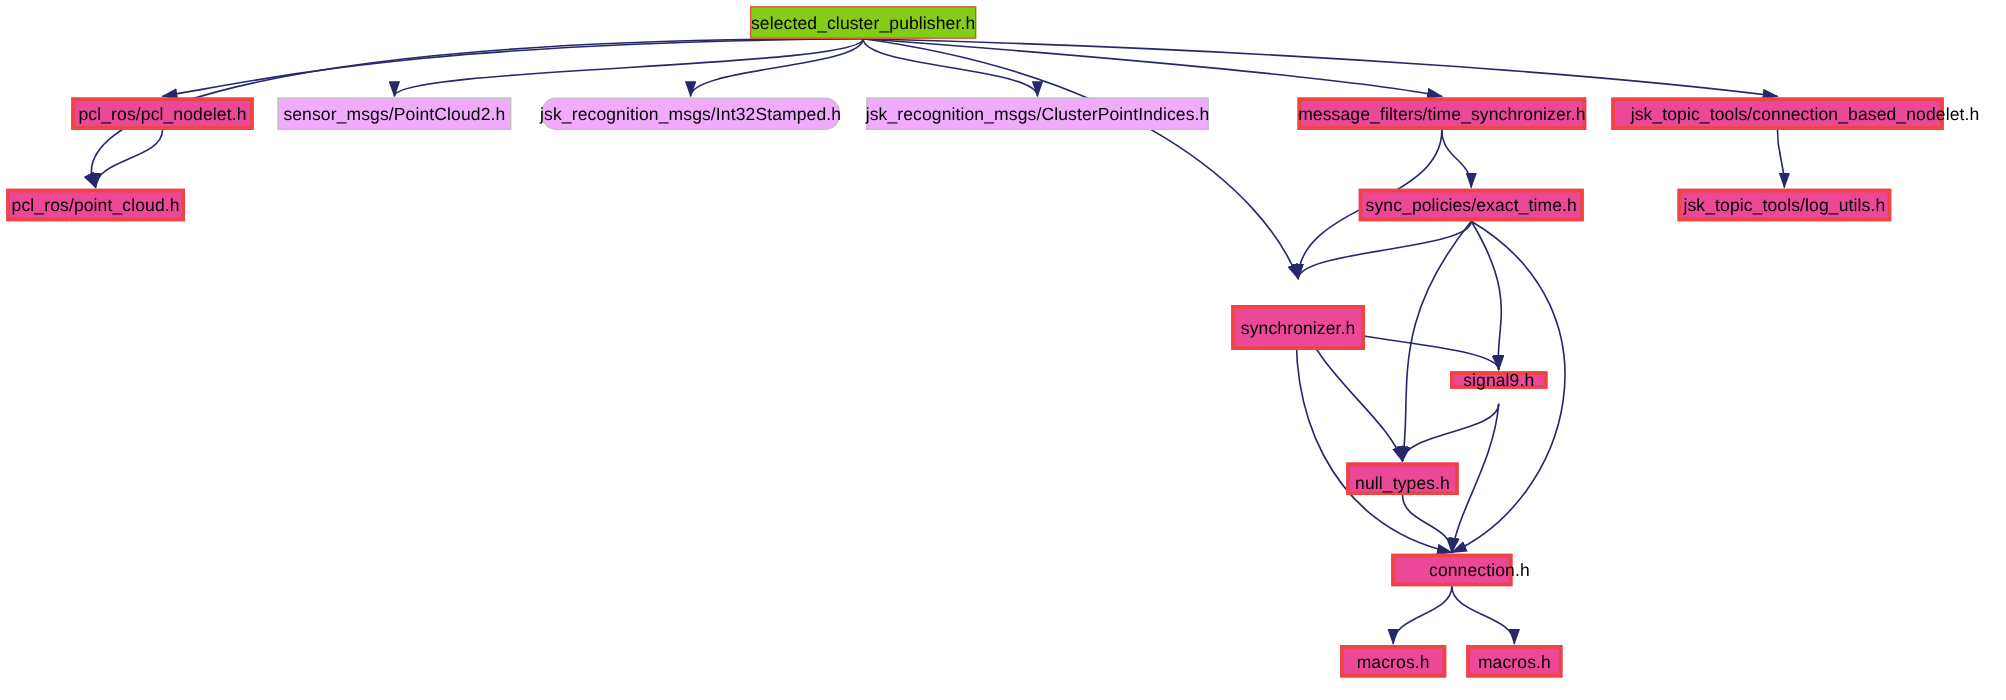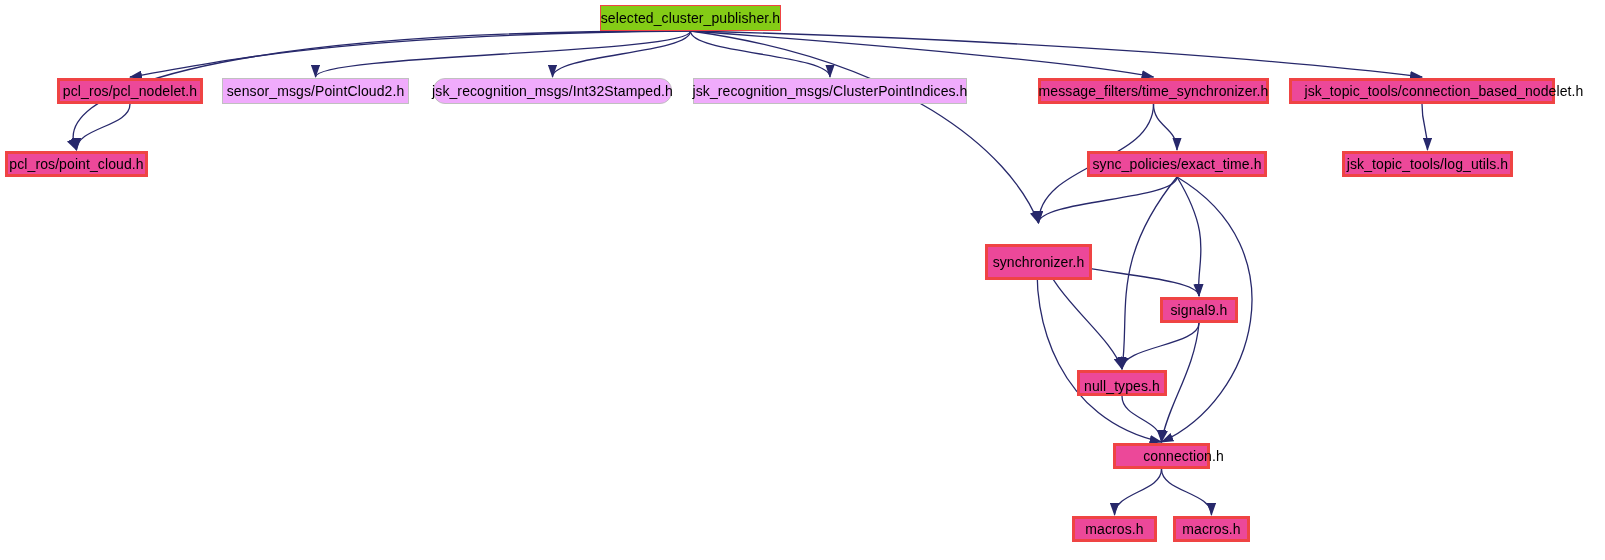--- a/index.html
+++ b/index.html
@@ -116,21 +116,21 @@
       </div>
       <div class="node" style="left: 1087px; top: 151px; width: 180px; height: 26px;">
         <span class="node-label">sync_policies/exact_time.h</span>
       </div>
       <div class="node" style="left: 1342px; top: 151px; width: 171px; height: 26px;">
         <span class="node-label">jsk_topic_tools/log_utils.h</span>
       </div>
       <div class="node" style="left: 985px; top: 224px; width: 107px; height: 36px; margin-top: 20px;">
         <span class="node-label">synchronizer.h</span>
       </div>
-      <div class="node" style="left: 1160px; top: 297px; width: 78px; height: 26px;">
+      <div class="node" style="left: 1160px; top: 297px; width: 78px; height: 14px;">
         <span class="node-label">signal9.h</span>
       </div>
       <div class="node" style="left: 1077px; top: 370px; width: 90px; height: 26px; align-items: flex-end;">
         <span class="node-label">null_types.h</span>
       </div>
       <div class="node" style="left: 1113px; top: 443px; width: 97px; height: 26px; padding-left: 44px;">
         <span class="node-label">connection.h</span>
       </div>
       <div class="node" style="left: 1072px; top: 516px; width: 85px; height: 26px;">
         <span class="node-label">macros.h</span>

